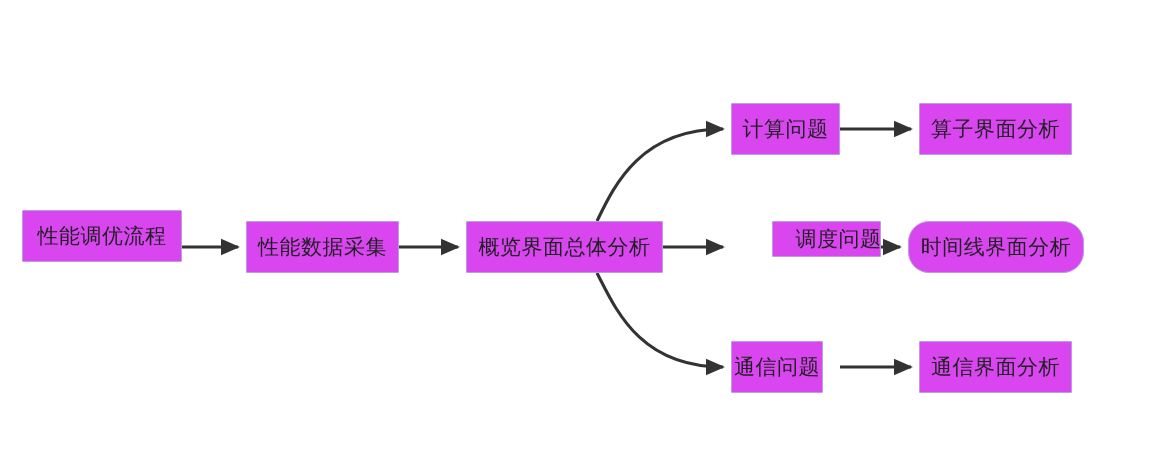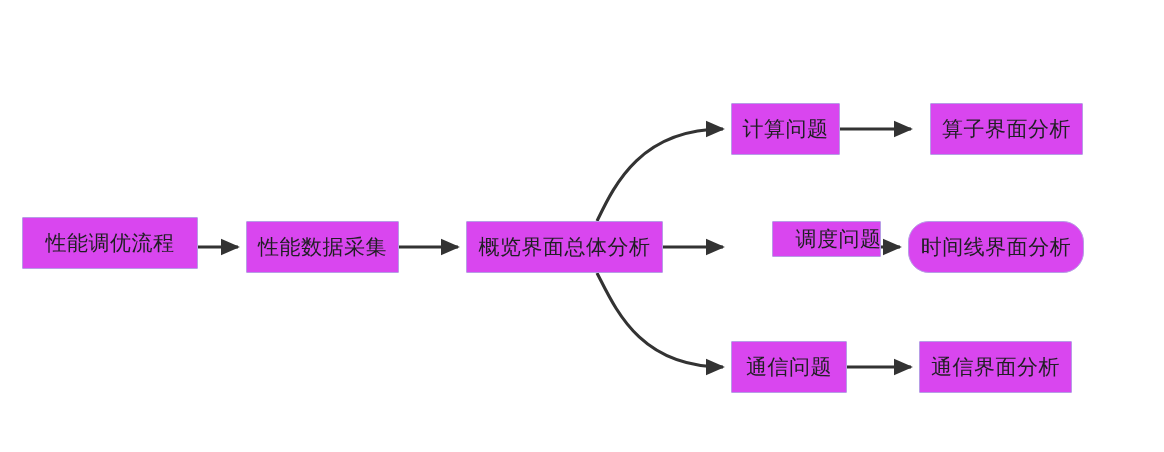--- a/index.html
+++ b/index.html
@@ -63,45 +63,45 @@
       <path d="M 399 247 L 458 247"></path>
       <path d="M 597 221 C 614 186 640 129 723 129"></path>
       <path d="M 663 247 L 723 247"></path>
       <path d="M 597 273 C 616 310 640 367 723 367"></path>
       <path d="M 840 129 L 911 129"></path>
       <path d="M 840 247 L 900 247"></path>
       <path d="M 840 367 L 911 367"></path>
     </g>
   </svg>
 
-  <div class="node" style="left:22px; top:217px; width:176px; height:52px;">
+  <div class="node" style="left:22px; top:210px; width:160px; height:52px;">
     <span class="node-label">性能调优流程</span>
   </div>
 
   <div class="node" style="left:246px; top:221px; width:153px; height:52px;">
     <span class="node-label">性能数据采集</span>
   </div>
 
   <div class="node" style="left:466px; top:221px; width:197px; height:52px;">
     <span class="node-label">概览界面总体分析</span>
   </div>
 
   <div class="node" style="left:731px; top:103px; width:109px; height:52px;">
     <span class="node-label">计算问题</span>
   </div>
 
   <div class="node" style="left:772px; top:221px; width:109px; height:36px;padding-left:24px;">
     <span class="node-label">调度问题</span>
   </div>
 
-  <div class="node" style="left:731px; top:341px; width:116px; height:52px;">
+  <div class="node" style="left:731px; top:341px; width:92px; height:52px;">
     <span class="node-label">通信问题</span>
   </div>
 
-  <div class="node" style="left:919px; top:103px; width:153px; height:52px;margin-left:11px;">
+  <div class="node" style="left:919px; top:103px; width:153px; height:52px;">
     <span class="node-label">算子界面分析</span>
   </div>
 
   <div class="node" style="left:908px; top:221px; width:176px; height:52px;border-radius:21px;">
     <span class="node-label">时间线界面分析</span>
   </div>
 
   <div class="node" style="left:919px; top:341px; width:153px; height:52px;">
     <span class="node-label">通信界面分析</span>
   </div>

